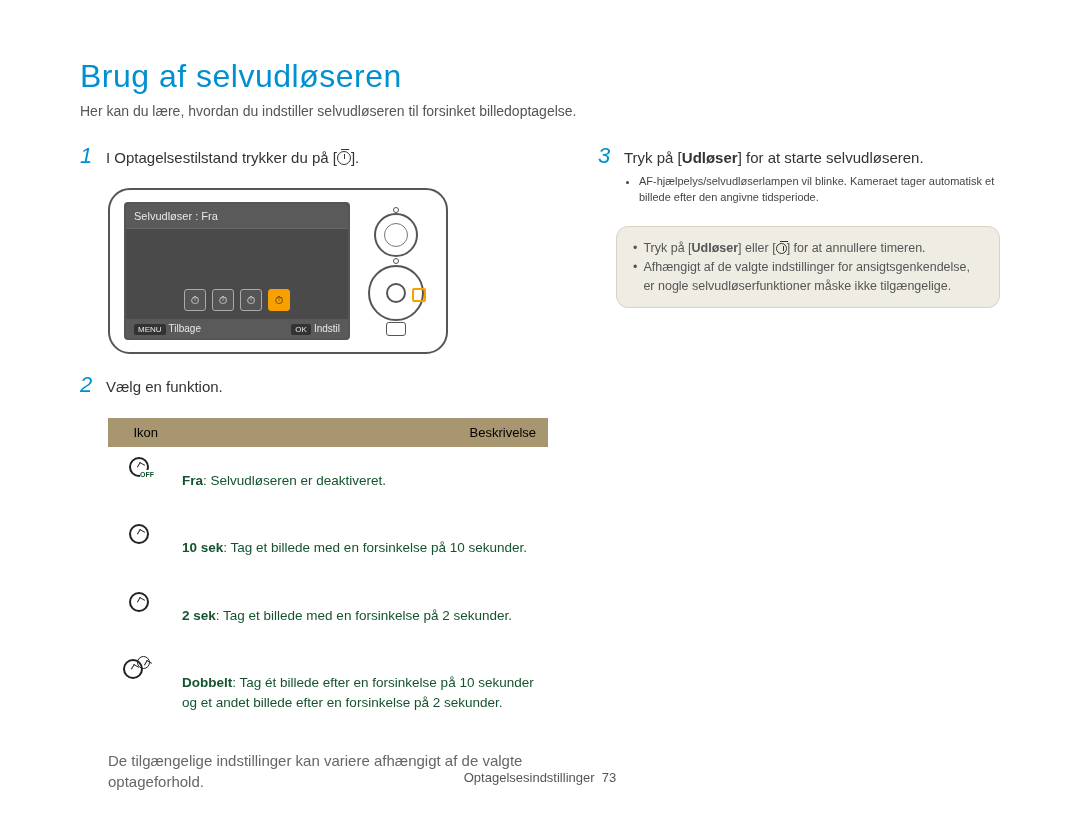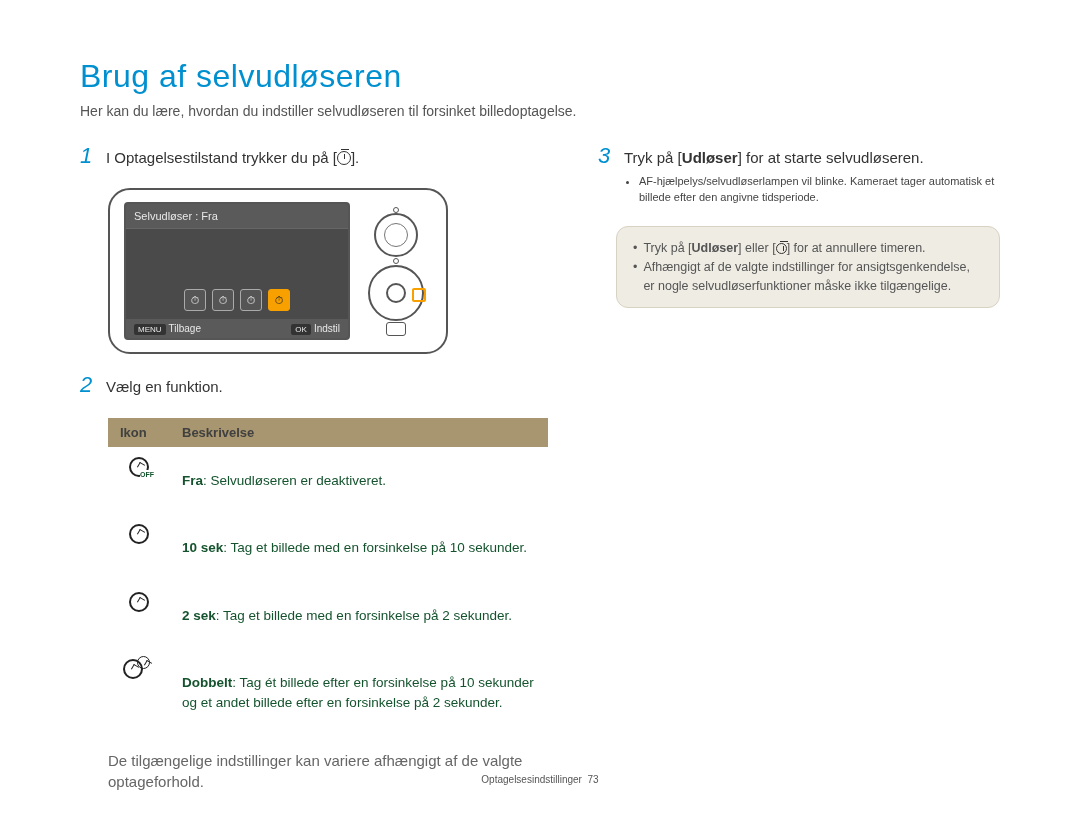--- a/index.html
+++ b/index.html
@@ -228,23 +228,23 @@
 
     
     .func-table {
       width: 440px;
       border-collapse: collapse;
       font-size: 13.5px;
       margin: 10px 0 14px 28px;
     }
     .func-table thead th {
       background: #a7966f;
-      color: #404040;
-      font-weight: 700;
-      text-align: left;
+      color: #000000;
+      font-weight: 400;
+      text-align: right;
       padding: 7px 12px;
       font-size: 13px;
     }
     .func-table thead th:first-child { width: 62px; }
     .func-table tbody td {
       padding: 24px 12px;
       vertical-align: top;
       line-height: 1.45;
       color: #14532d;
     }
@@ -328,21 +328,21 @@
     .info-box b { font-weight: 700; }
     .info-box .timer-icon {
       width: 11px; height: 11px;
     }
 
     .footer {
       position: absolute;
       bottom: 30px;
       left: 0; right: 0;
       text-align: center;
-      font-size: 10px;
+      font-size: 13px;
       color: #555;
     }
   </style>
 </head>
 <body>
 <div class="page">
 
 <div class="title-row">
   <div class="title">Brug af selvudløseren</div>
 </div>

